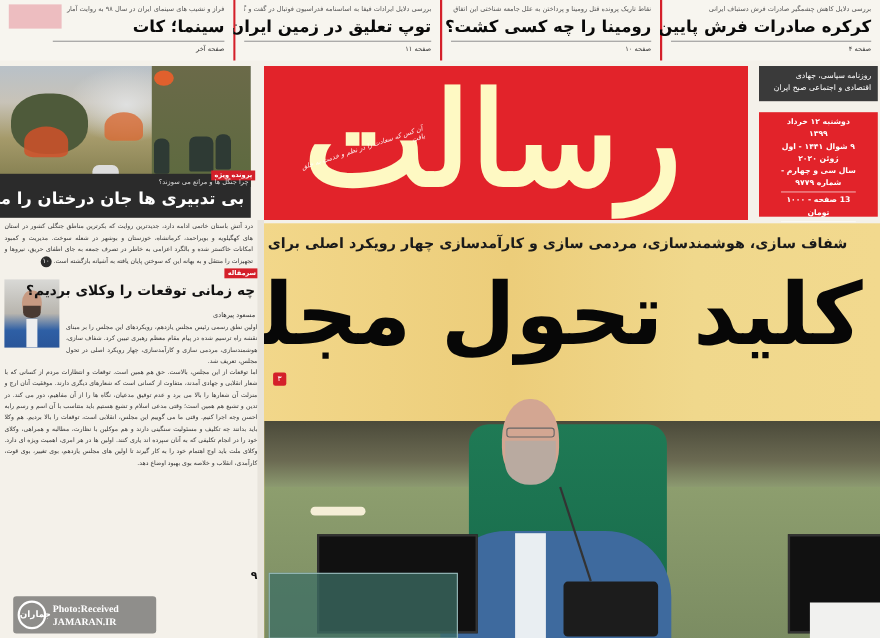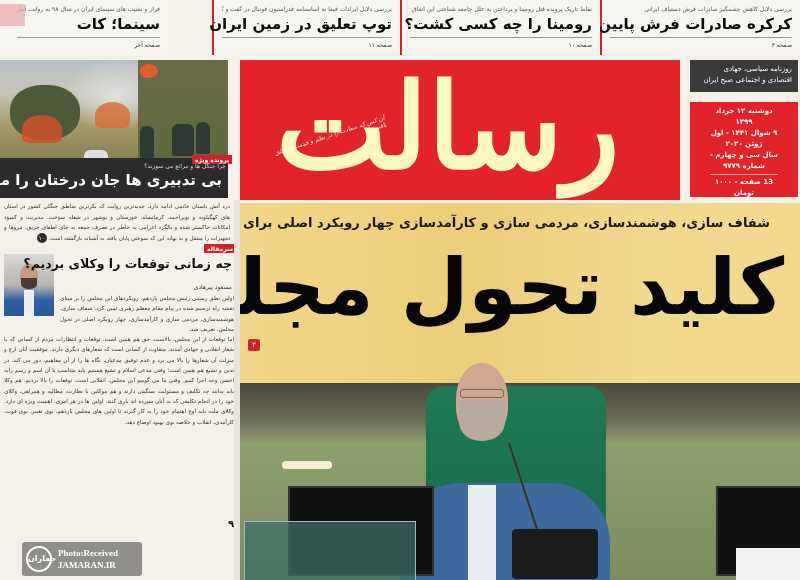--- a/index.html
+++ b/index.html
@@ -9,21 +9,21 @@
   
   .teasers { position: absolute; top: 0; left: 0; width: 800px; height: 55px; display: flex; flex-direction: row; background: #f4f1ea; }
   .teaser { position: relative; height: 55px; padding: 4px 8px 0 8px; border-left: 2px solid #d4202a; background: #f7f5ef; }
   .teaser:last-child { border-left: none; padding-left: 48px; }
   .teaser .kicker { font-size: 6px; color: #555; white-space: nowrap; overflow: hidden; line-height: 9px; }
   .teaser .title { font-size: 15px; font-weight: bold; line-height: 22px; white-space: nowrap; color: #0a0a0a; }
   .teaser .rule { height: 1px; background: #999; margin-top: 2px; }
   .teaser .page { font-size: 6px; color: #333; margin-top: 3px; line-height: 8px; }
   .t1 { width: 200px; }
   .t2 { width: 200px; }
-  .t3 { width: 188px; margin-left: 44px; }
+  .t3 { width: 188px; }
   .t4 { width: 212px; }
   .t4 .pinkbox { position: absolute; left: 8px; top: 4px; width: 48px; height: 22px; background: #e9a9b0; opacity: .75; }
 
   
   .masthead { position: absolute; top: 60px; left: 240px; width: 440px; height: 140px; background: #e2232a; overflow: hidden; }
   .logo { position: absolute; left: 36px; top: -6px; font-family: Liberation Serif, serif; font-size: 118px; font-weight: bold; color: #fef9c3; letter-spacing: -4px; line-height: 150px; }
   .motto { position: absolute; left: 28px; top: 72px; font-size: 6px; color: #fff; opacity: .9; transform: rotate(-18deg); font-style: italic; width: 120px; direction: rtl; }
 
   
   .info-dark { position: absolute; top: 60px; left: 690px; width: 108px; height: 32px; background: #3a3a3a; color: #fff; padding: 4px 6px; }
@@ -60,21 +60,21 @@
   .edit-photo { position: absolute; top: 254px; left: 4px; width: 50px; height: 62px; background: linear-gradient(180deg, #d9d9d6 0%, #b8b5ae 50%, #2e5fa5 75%, #2a5699 100%); overflow: hidden; }
   .edit-photo .head { position: absolute; left: 16px; top: 10px; width: 18px; height: 24px; border-radius: 45%; background: #c79a82; }
   .edit-photo .beard { position: absolute; left: 17px; top: 24px; width: 16px; height: 11px; border-radius: 0 0 45% 45%; background: #4a3a32; }
   .edit-photo .shirt { position: absolute; left: 20px; top: 36px; width: 10px; height: 26px; background: #eee; }
   .edit-title { position: absolute; top: 256px; left: 60px; width: 172px; font-size: 12.5px; font-weight: bold; text-align: right; white-space: nowrap; }
   .edit-author { position: absolute; top: 283px; left: 60px; width: 172px; font-size: 6px; text-align: right; color: #333; }
   .edit-body { position: absolute; top: 293px; left: 4px; width: 230px; font-size: 5.6px; line-height: 10.3px; color: #333; text-align: justify; }
   .edit-body .lead { padding-left: 56px; display: block; }
   .edit-page { position: absolute; top: 518px; left: 228px; font-size: 10px; font-weight: bold; }
 
-  .watermark { position: absolute; top: 542px; left: 22px; width: 120px; height: 34px; background: rgba(60,60,60,.55); border-radius: 3px; display: flex; align-items: center; direction: ltr; padding-left: 4px; }
+  .watermark { position: absolute; top: 542px; left: 12px; width: 130px; height: 34px; background: rgba(60,60,60,.55); border-radius: 3px; display: flex; align-items: center; direction: ltr; padding-left: 4px; }
   .watermark .wm-logo { width: 26px; height: 26px; border-radius: 50%; border: 2px solid #fff; color: #fff; font-size: 8px; text-align: center; line-height: 22px; font-weight: bold; }
   .watermark .wm-text { margin-left: 6px; color: #fff; font-size: 9px; font-weight: bold; line-height: 12px; font-family: Liberation Serif, serif; }
 
   .vcol { position: absolute; top: 200px; left: 234px; width: 6px; height: 380px; background: #e8e4dc; }
 
   
   .main { position: absolute; top: 203px; left: 240px; width: 560px; height: 377px; overflow: hidden;
     background: linear-gradient(90deg, #f2d78a 0%, #eccd7a 40%, #f0d88c 70%, #f2d98e 100%); }
   .main .wall { position: absolute; left: 0; top: 180px; width: 560px; height: 60px; background: linear-gradient(180deg, #4b4a3a 0%, #6b6a52 60%, #8c9a70 100%); }
   .main .floor { position: absolute; left: 0; top: 240px; width: 560px; height: 140px; background: linear-gradient(180deg, #8d9e6e 0%, #7b8c62 100%); }

